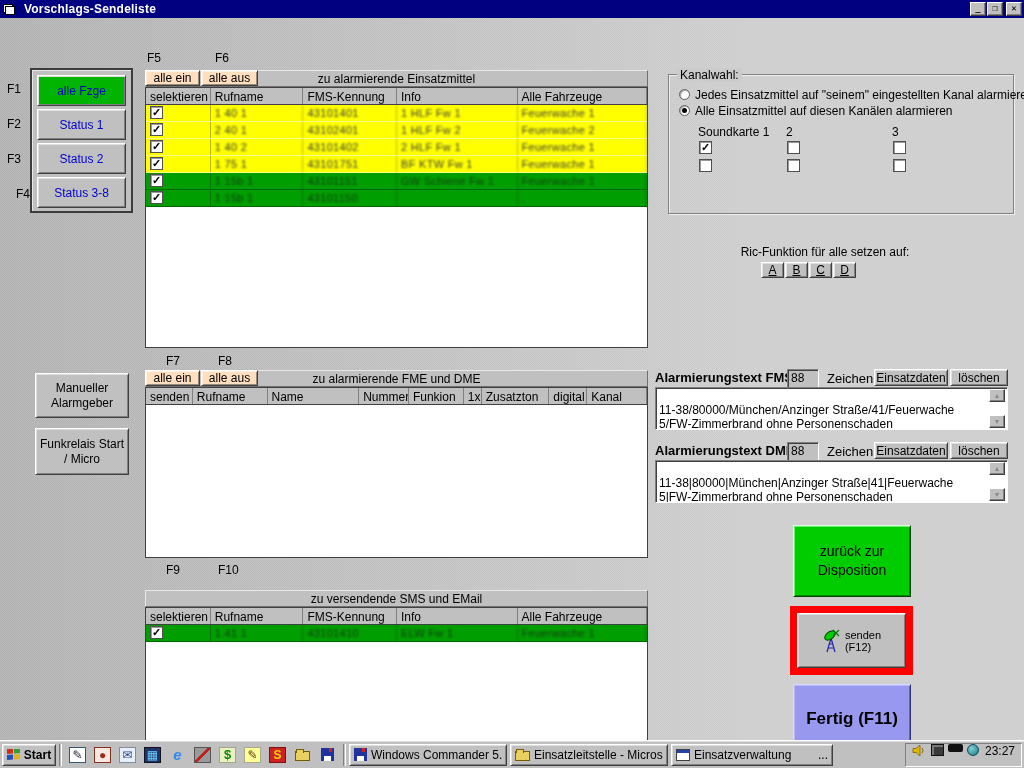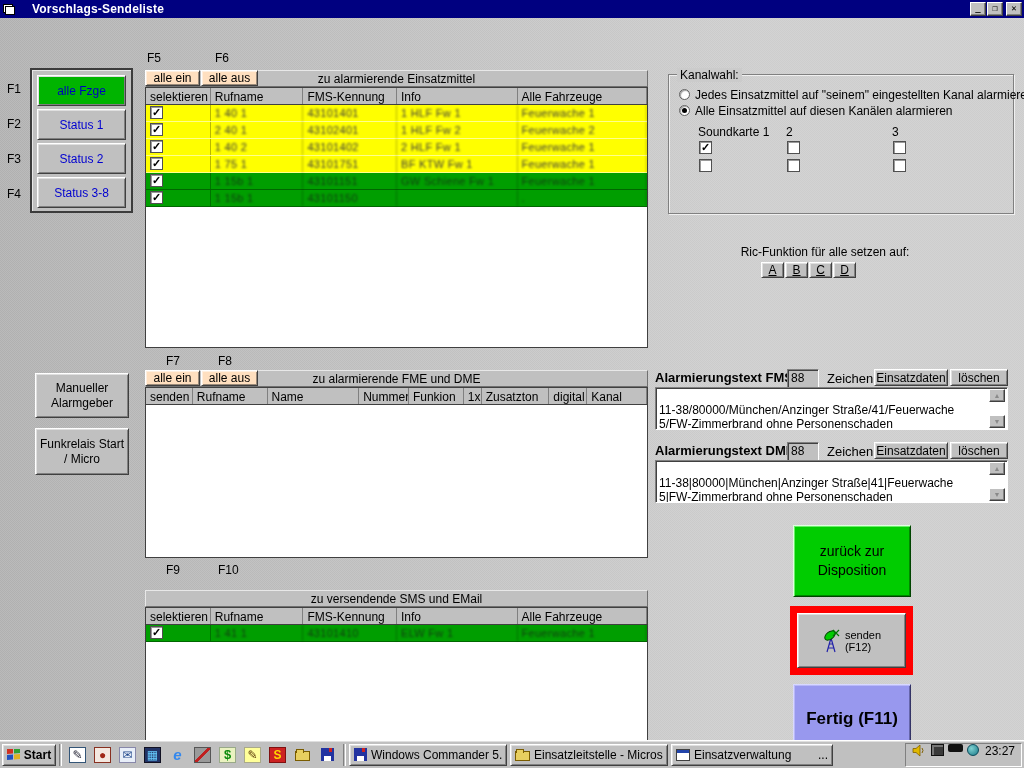--- a/index.html
+++ b/index.html
@@ -3,21 +3,21 @@
 <meta charset="utf-8">
 <style>
   *{box-sizing:border-box;margin:0;padding:0;cursor:default;user-select:none}
   html,body{width:1024px;height:768px;overflow:hidden}
   body{font-family:"Liberation Sans",sans-serif;font-size:11px;color:#000;background:#c0c0c0}
   #desk{position:relative;width:1024px;height:768px}
 
   
   #titlebar{position:absolute;left:0;top:0;width:1024px;height:18px;background:#000080;
     display:flex;align-items:center;padding:0 2px;color:#fff}
-  #titlebar .ttl{font-weight:bold;font-size:12px;margin-left:16px;letter-spacing:.2px}
+  #titlebar .ttl{font-weight:bold;font-size:12px;margin-left:8px;letter-spacing:.2px}
   .winbtn{width:16px;height:14px;background:#c0c0c0;border:1px solid;border-color:#fff #404040 #404040 #fff;
     box-shadow:inset -1px -1px 0 #808080;font-size:9px;line-height:11px;text-align:center;color:#000;
     font-weight:bold;margin-left:1px;font-family:"DejaVu Sans Mono",monospace}
   #wbtns{margin-left:auto;display:flex}
   #appico{width:14px;height:12px;position:relative}
   #appico .pg{position:absolute;left:1px;top:1px;width:10px;height:9px;background:#fff;border:1px solid #000}
   #appico .pg2{left:3px;top:3px}
 
   
   #bodyarea{position:absolute;left:0;top:18px;width:1024px;height:722px;
@@ -141,21 +141,21 @@
       <div class="winbtn">❐</div>
       <div class="winbtn" style="margin-left:3px">✕</div>
     </div>
   </div>
 
   <div id="bodyarea">
 
     <span class="fkey" style="left:7px;top:64px">F1</span>
     <span class="fkey" style="left:7px;top:99px">F2</span>
     <span class="fkey" style="left:7px;top:134px">F3</span>
-    <span class="fkey" style="left:7px;top:169px">F4</span>
+    <span class="fkey" style="left:16px;top:169px">F4</span>
     <span class="fkey" style="left:147px;top:33px">F5</span>
     <span class="fkey" style="left:215px;top:33px">F6</span>
     <span class="fkey" style="left:166px;top:336px">F7</span>
     <span class="fkey" style="left:218px;top:336px">F8</span>
     <span class="fkey" style="left:166px;top:545px">F9</span>
     <span class="fkey" style="left:218px;top:545px">F10</span>
 
     <div id="keypanel"></div>
     <div class="kbtn green" style="top:57px">alle Fzge</div>
     <div class="kbtn" style="top:91px">Status 1</div>

